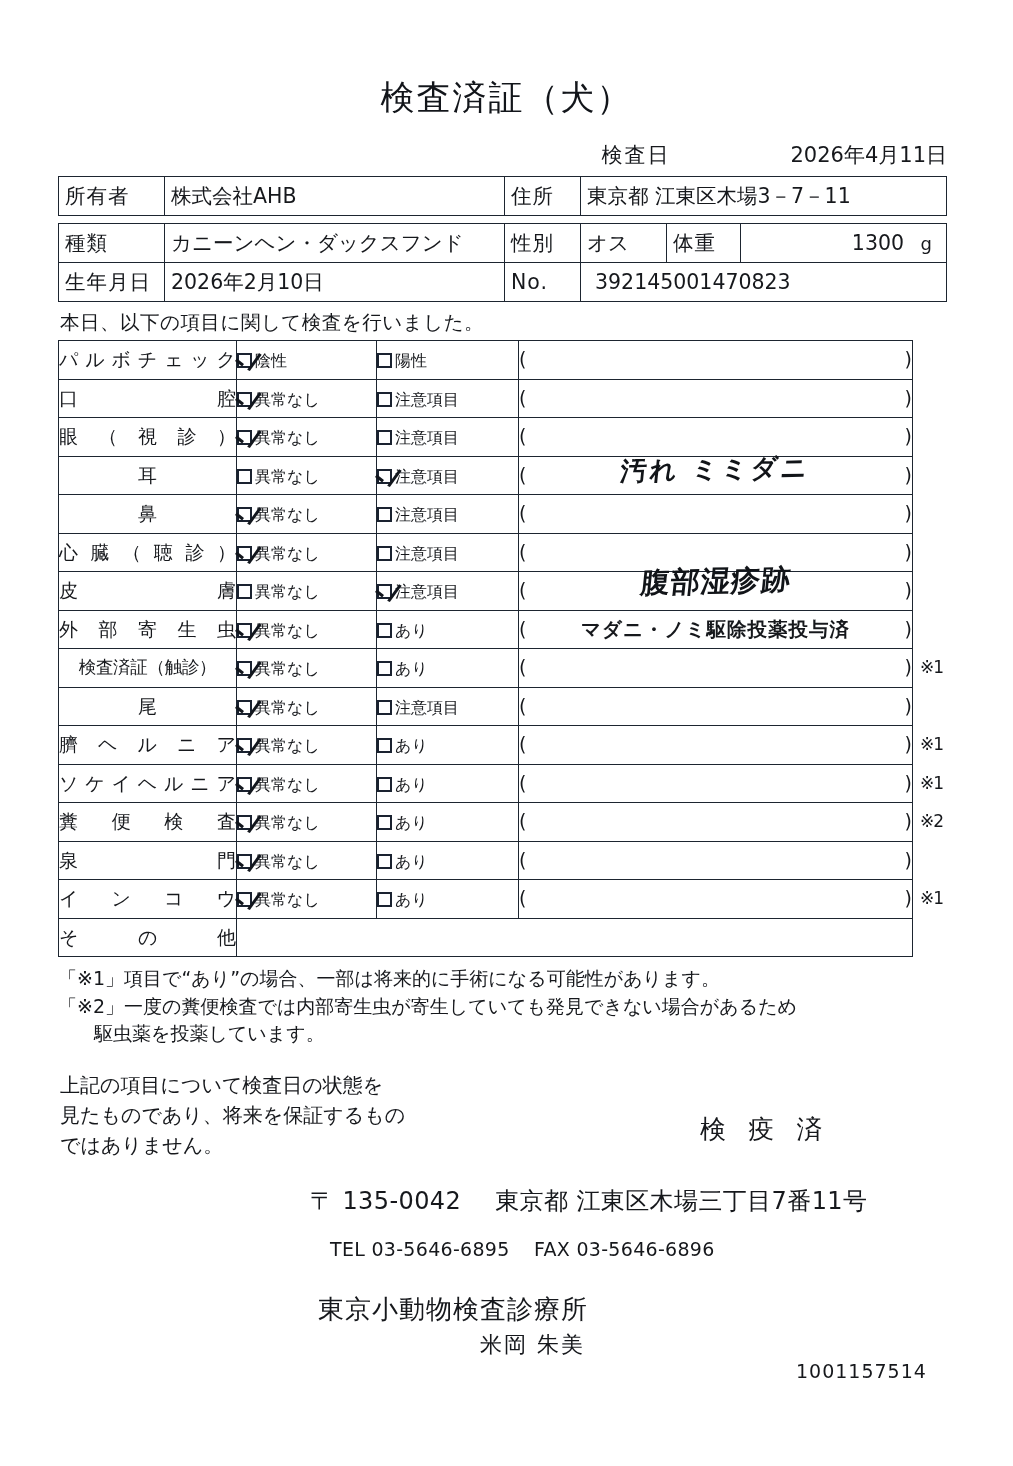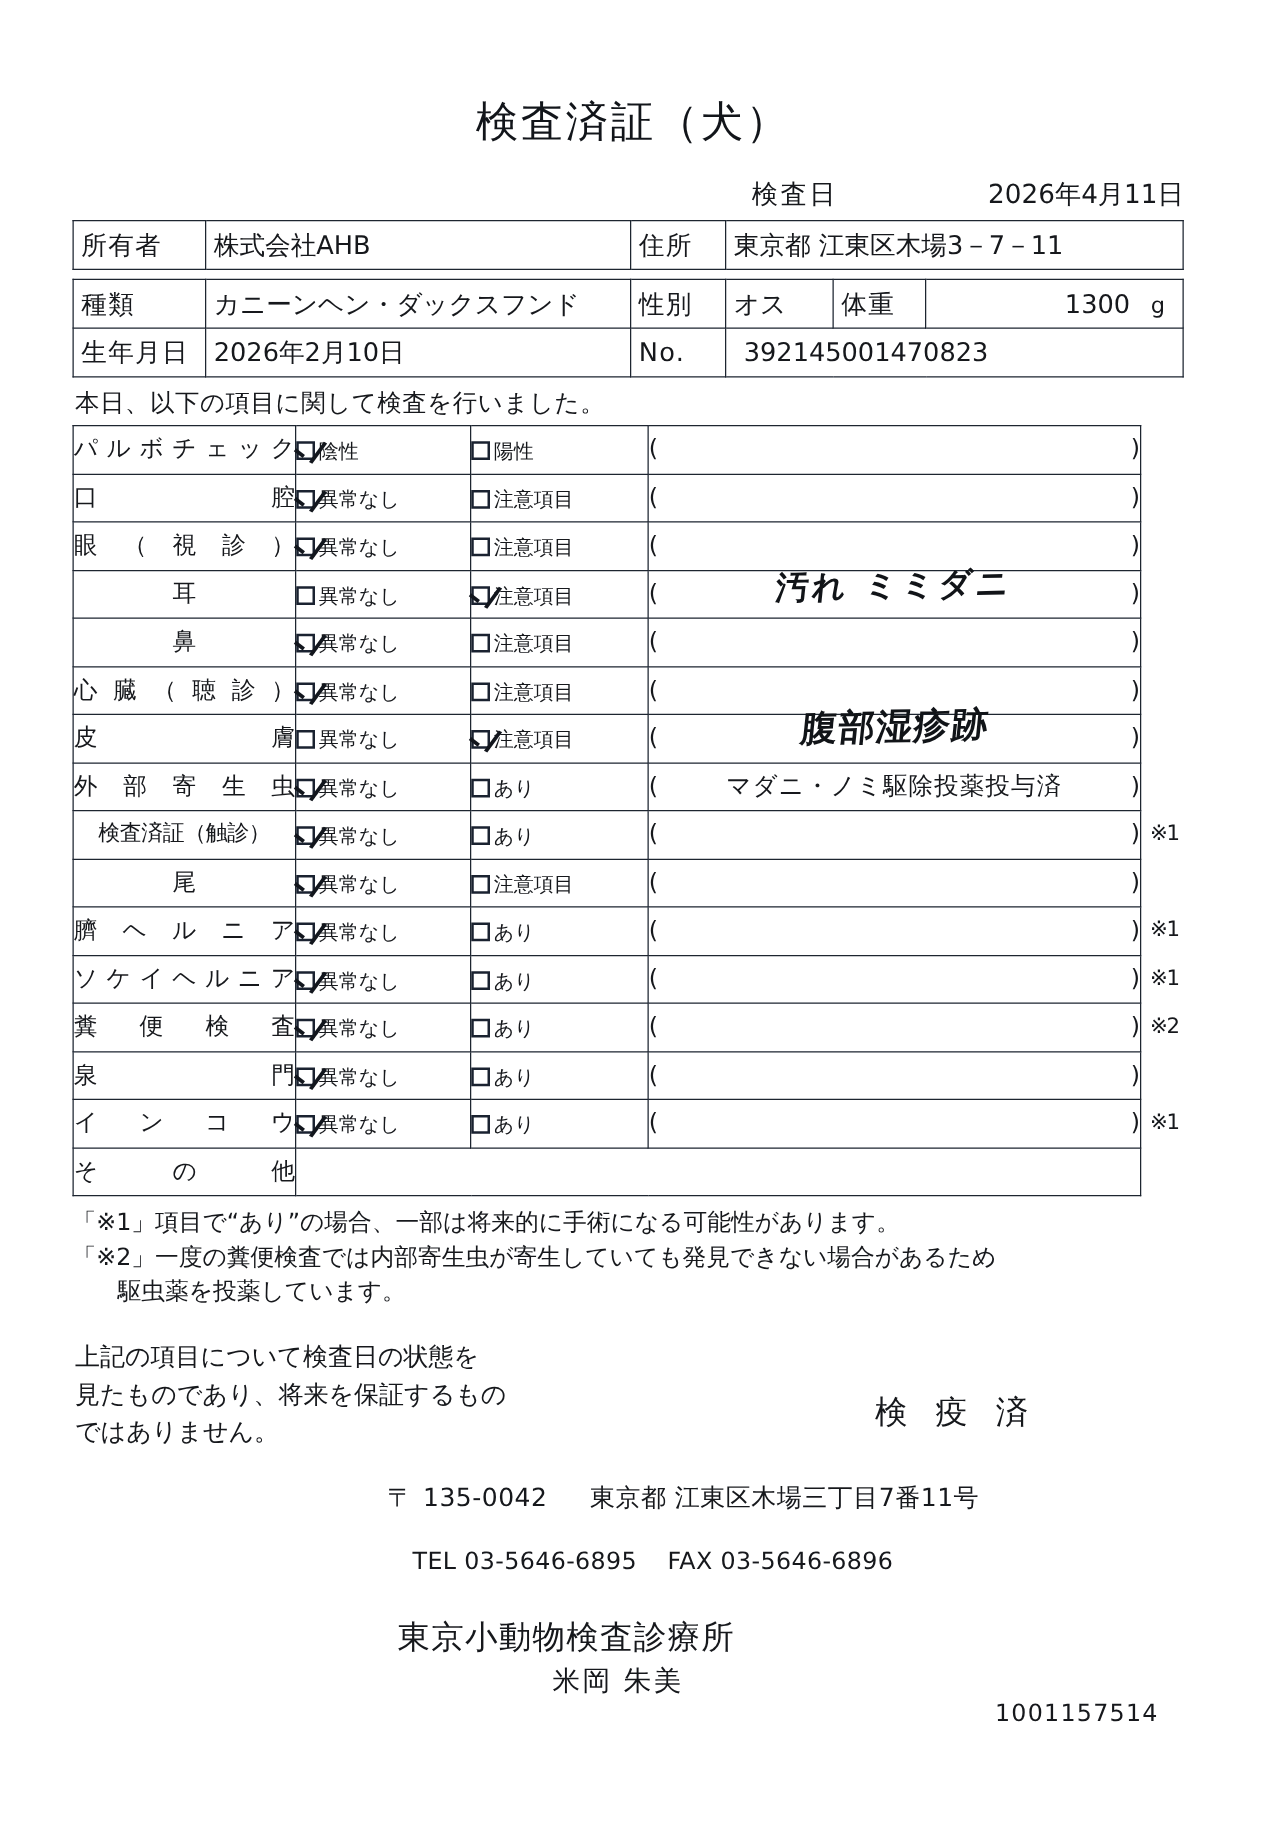--- a/index.html
+++ b/index.html
@@ -125,21 +125,21 @@
   .paren-row {
     display: flex;
     align-items: center;
     width: 100%;
     font-size: 19px;
   }
   .paren-l { flex: 0 0 auto; }
   .paren-mid { flex: 1 1 auto; text-align: center; position: relative; }
   .paren-r { flex: 0 0 auto; }
 
-  .printed-note { font-size: 19.5px; letter-spacing: 1px; }
+  .printed-note { font-size: 19.5px; letter-spacing: 1px; font-weight: bold; }
 
   
   .hand {
     font-family: "DejaVu Serif", "Liberation Serif", serif;
     font-weight: bold;
     font-size: 26px;
     letter-spacing: 3px;
     color: #111418;
     transform: skewX(-7deg) rotate(-1.2deg);
     display: inline-block;
@@ -183,40 +183,40 @@
   }
   .stamp {
     position: absolute;
     left: 700px; top: 42px;
     font-size: 26px;
     letter-spacing: 7px;
   }
   .addr {
     position: absolute;
     left: 310px; top: 115px;
-    font-size: 20px;
+    font-size: 24px;
     letter-spacing: 0.4px;
   }
   .addr .zip-mark { margin-right: 8px; }
   .addr .zip { margin-right: 34px; }
   .tel {
     position: absolute;
     left: 330px; top: 168px;
     font-size: 19px;
     letter-spacing: 0.3px;
   }
   .clinic {
     position: absolute;
     left: 318px; top: 222px;
     font-size: 26px;
     letter-spacing: 1px;
   }
   .vet {
     position: absolute;
-    left: 442px; top: 260px;
+    left: 480px; top: 260px;
     font-size: 22px;
     letter-spacing: 2px;
   }
   .serial {
     position: absolute;
     left: 796px; top: 290px;
     font-size: 19px;
     letter-spacing: 1px;
   }
 </style>

